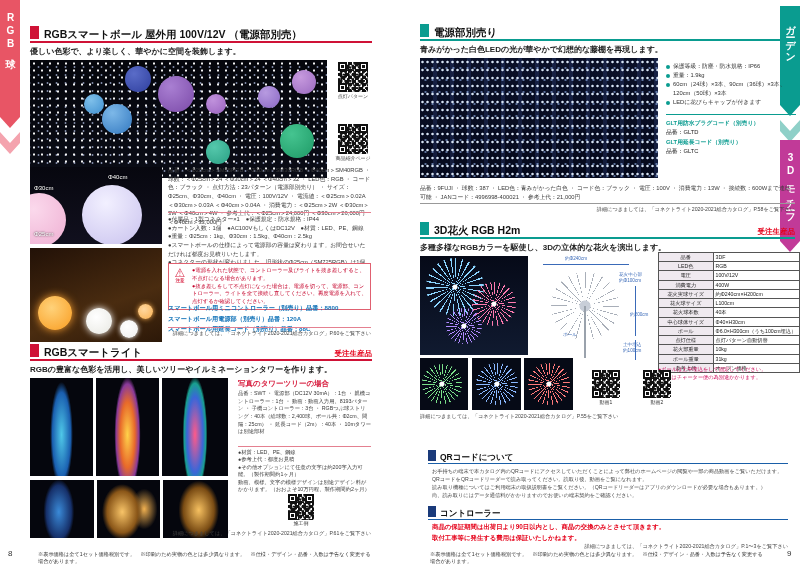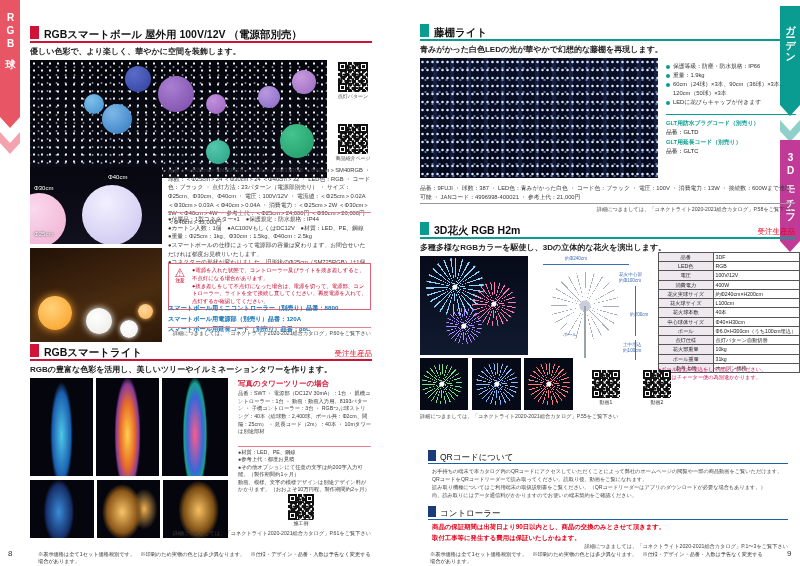--- a/index.html
+++ b/index.html
@@ -12,21 +12,21 @@
         writing-mode:vertical-rl;text-orientation:upright;letter-spacing:2px;
         display:flex;justify-content:flex-start;align-items:center;padding-top:12px;box-sizing:border-box;}
   .chev{position:absolute;width:20px;height:22px;}
   .chev-down{clip-path:polygon(0 0,50% 11px,100% 0,100% 11px,50% 22px,0 11px);}
   .tab-point{clip-path:polygon(0 0,100% 0,100% calc(100% - 11px),50% 100%,0 calc(100% - 11px));}
 
   
   .hdr{position:absolute;display:flex;align-items:flex-end;gap:5px;box-sizing:border-box;padding-bottom:2px;}
   .hdr .sq{width:9px;height:13px;flex:0 0 auto;}
   .hdr .t{font-size:10.5px;font-weight:bold;color:#111;line-height:1;}
-  .hdr .badge{margin-left:auto;font-size:7.5px;font-weight:normal;color:#e50019;line-height:1;}
+  .hdr .badge{margin-left:auto;font-size:7.5px;font-weight:bold;color:#e50019;line-height:1;}
   .hdr.red{border-bottom:2px solid #cf1236;}
   .hdr.red .sq{background:#cf1236;}
   .hdr.teal{border-bottom:2px solid #0a9c90;}
   .hdr.teal .sq{background:#0a9c90;}
   .sub{position:absolute;font-size:8px;font-weight:bold;color:#222;line-height:1;}
 
   .small{font-size:5.8px;line-height:1.5;color:#3a3a3a;}
   .tiny{font-size:5.2px;color:#444;}
   .rline{border-top:1px solid #e48090;}
   .gline{border-top:1px solid #999;}
@@ -83,21 +83,21 @@
   .acc-blue{font-size:6.2px;font-weight:bold;color:#1273b8;line-height:1.7;}
   .note{position:absolute;font-size:5.2px;color:#444;text-align:right;}
 
   .tbul{font-size:5.8px;line-height:1.55;color:#333;}
   .tbul li{list-style:none;position:relative;padding-left:7px;margin:0;}
   .tbul li::before{content:"";position:absolute;left:0;top:3px;width:4px;height:4px;border-radius:50%;background:#0a9c90;}
   ul,li{margin:0;padding:0;}
 
   .cust-h{position:absolute;display:flex;align-items:flex-end;gap:4px;border-bottom:1.5px solid #1a5fa8;padding-bottom:2px;box-sizing:border-box;}
   .cust-h .sq{width:8px;height:11px;background:#1a3a7a;}
-  .cust-h .t{font-size:8.5px;font-weight:normal;color:#111;line-height:1;}
+  .cust-h .t{font-size:8.5px;font-weight:bold;color:#111;line-height:1;}
   .redbody{position:absolute;font-size:6.4px;font-weight:bold;color:#e50019;line-height:1.7;}
   .footer{position:absolute;font-size:5.2px;color:#333;}
   .pnum{position:absolute;font-size:8px;color:#333;}
 </style>
 </head>
 <body>
 
 <div id="page">
 
   <div class="vtab tab-point" style="left:0;top:0;height:128px;background:#e85565;">RGB球</div>
@@ -224,21 +224,21 @@
       <i class="bl"></i>
     </div>
   <div class="qrcap" style="left:280px;top:521px;width:42px;">施工例</div>
   <div class="note" style="left:168px;top:530px;width:203px;">詳細につきましては、「コネクトライト2020-2021総合カタログ」P.61をご覧下さい</div>
 
   <div class="pnum" style="left:8px;top:549px;">8</div>
   <div class="footer" style="left:38px;top:551px;width:334px;">※表示価格は全て1セット価格税別です。　※印刷のため実物の色とは多少異なります。　※仕様・デザイン・品番・入数は予告なく変更する場合があります。</div>
 
   <div class="hdr teal" style="left:420px;top:24px;width:375px;">
     <div class="sq"></div>
-    <div class="t">藤棚ライト</div>
+    <div class="t">電源部別売り</div>
   </div>
   <div class="sub" style="left:420px;top:46px;">青みがかった白色LEDの光が華やかで幻想的な藤棚を再現します。</div>
 
   <div class="photo wisteria" style="left:420px;top:58px;width:238px;height:120px;"></div>
 
   <ul class="abs tbul" style="left:666px;top:62px;width:130px;">
     <li>保護等級：防塵・防水規格：IP66</li>
     <li>重量：1.9kg</li>
     <li>60cm（24球）×3本、90cm（36球）×3本、120cm（50球）×3本</li>
     <li>LEDに花びらキャップが付きます</li>

